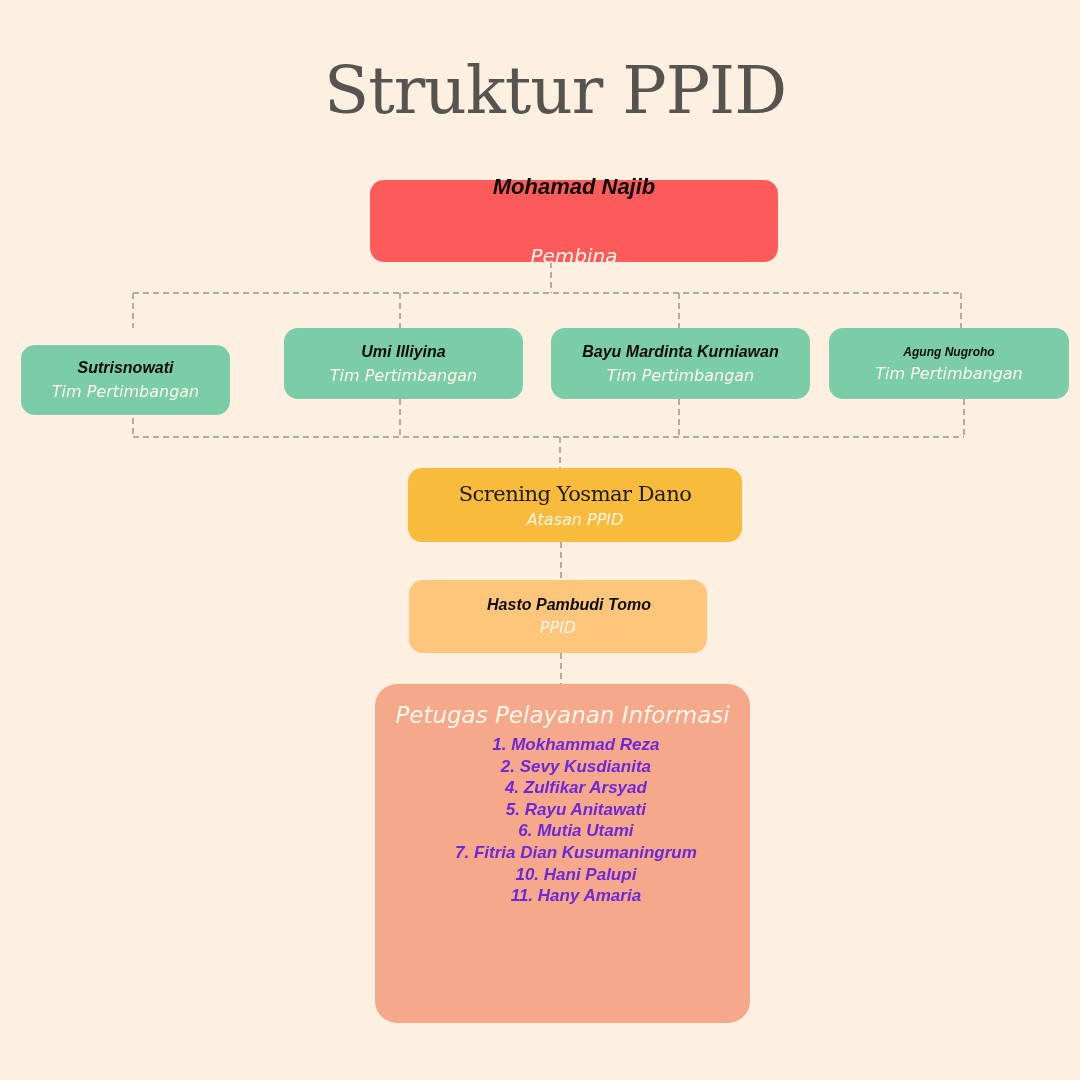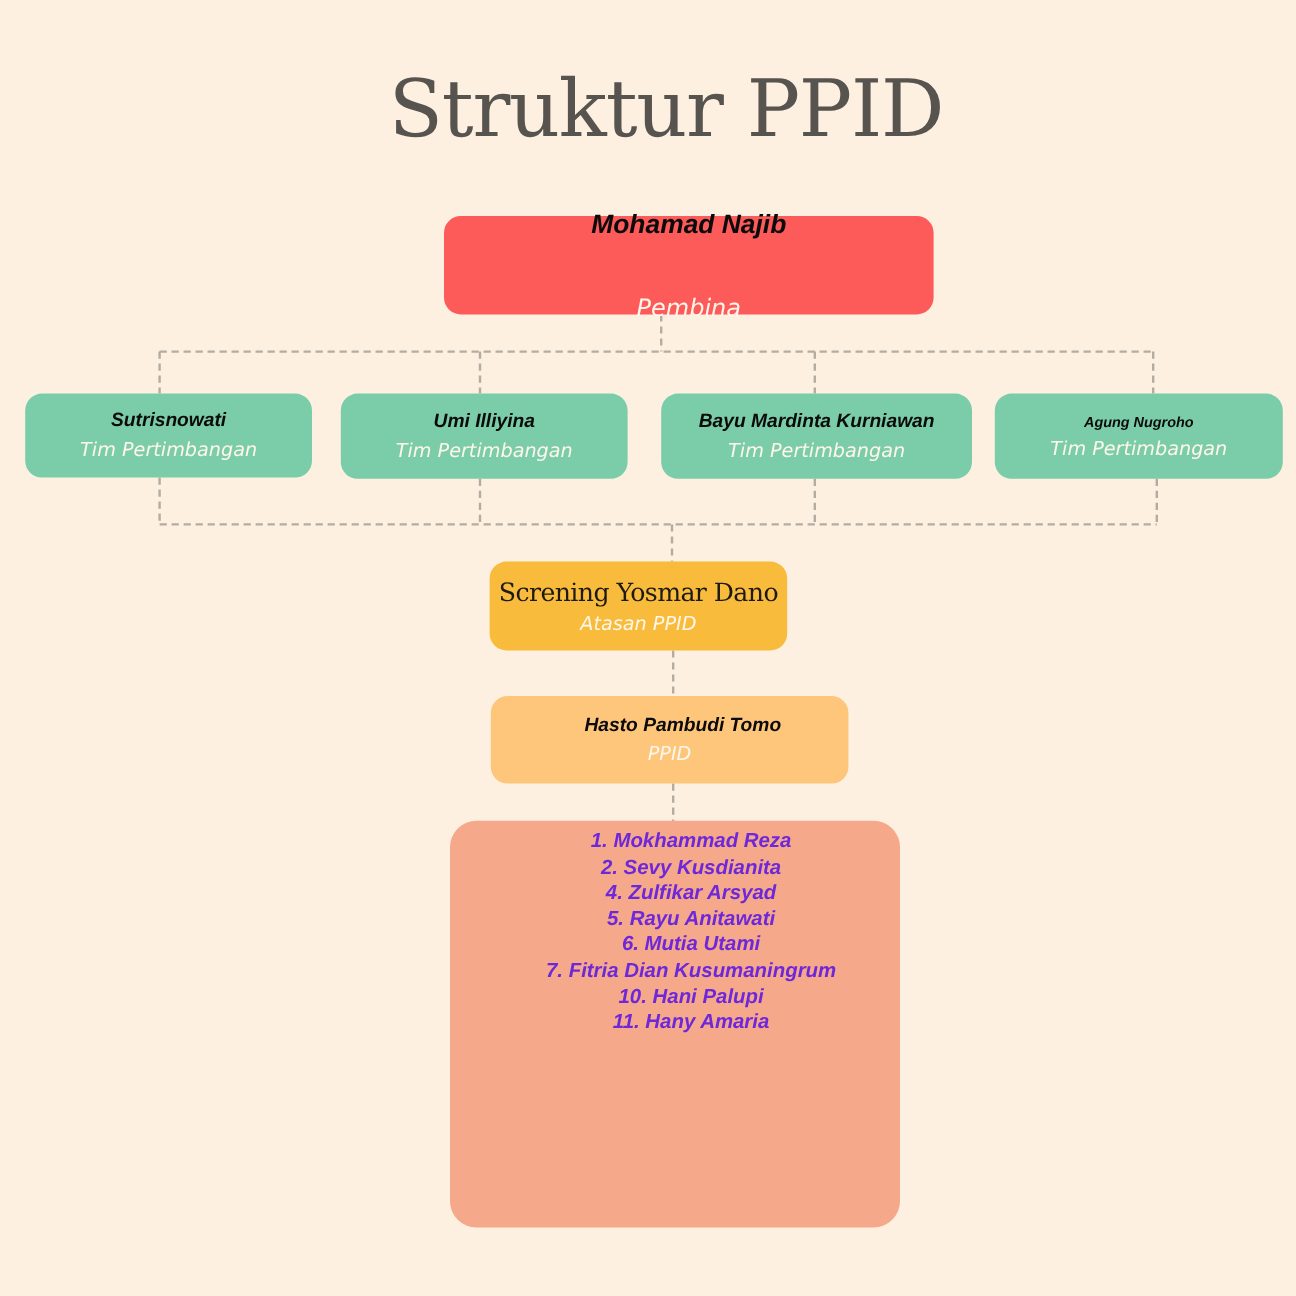--- a/index.html
+++ b/index.html
@@ -54,48 +54,49 @@
     <line x1="561" y1="542" x2="561" y2="580"></line>
     <line x1="561" y1="653" x2="561" y2="685"></line>
   </g>
 </svg>
 
 <div class="box red" style="left:370px;top:180px;width:408px;height:82px;">
   <div class="name" style="font-size:22px;">Mohamad Najib</div>
   <div class="role" style="font-size:20px;margin-top:4px;">Pembina</div>
 </div>
 
-<div class="box green" style="left:21px;top:328px;width:239px;height:70px;">
+<div class="box green" style="left:21px;top:345px;width:209px;height:70px;">
   <div class="name" style="font-size:16px;">Sutrisnowati</div>
   <div class="role" style="font-size:16px;margin-top:5px;">Tim Pertimbangan</div>
 </div>
 <div class="box green" style="left:284px;top:328px;width:239px;height:71px;">
   <div class="name" style="font-size:16px;">Umi Illiyina</div>
   <div class="role" style="font-size:16px;margin-top:5px;">Tim Pertimbangan</div>
 </div>
 <div class="box green" style="left:551px;top:328px;width:259px;height:71px;">
   <div class="name" style="font-size:16px;">Bayu Mardinta Kurniawan</div>
   <div class="role" style="font-size:16px;margin-top:5px;">Tim Pertimbangan</div>
 </div>
 <div class="box green" style="left:829px;top:328px;width:240px;height:71px;">
   <div class="name" style="font-size:12px;">Agung Nugroho</div>
   <div class="role" style="font-size:16px;margin-top:5px;">Tim Pertimbangan</div>
 </div>
 
-<div class="box amber" style="left:408px;top:468px;width:248px;height:74px;">
+<div class="box amber" style="left:408px;top:468px;width:334px;height:74px;">
   <div style="font-family:'DejaVu Serif',serif;font-size:21px;color:#1d1a14;letter-spacing:-0.5px;">Screning Yosmar Dano</div>
   <div class="role" style="font-size:16px;margin-top:4px;">Atasan PPID</div>
 </div>
 
 <div class="box peach" style="left:409px;top:580px;width:298px;height:73px;">
   <div class="name" style="font-size:16px;margin-left:22px;">Hasto Pambudi Tomo</div>
   <div class="role" style="font-size:16px;margin-top:4px;">PPID</div>
 </div>
 
 <div class="box salmon" style="left:375px;top:684px;width:375px;height:339px;justify-content:flex-start;">
+  <div class="role" style="font-size:23px;margin-top:18px;">Petugas Pelayanan Informasi</div>
   <ul class="list" style="margin-left:80px;">
     <li>1. Mokhammad Reza</li>
     <li>2. Sevy Kusdianita</li>
     <li>4. Zulfikar Arsyad</li>
     <li>5. Rayu Anitawati</li>
     <li>6. Mutia Utami</li>
     <li>7. Fitria Dian Kusumaningrum</li>
     <li>10. Hani Palupi</li>
     <li>11. Hany Amaria</li>
   </ul>

